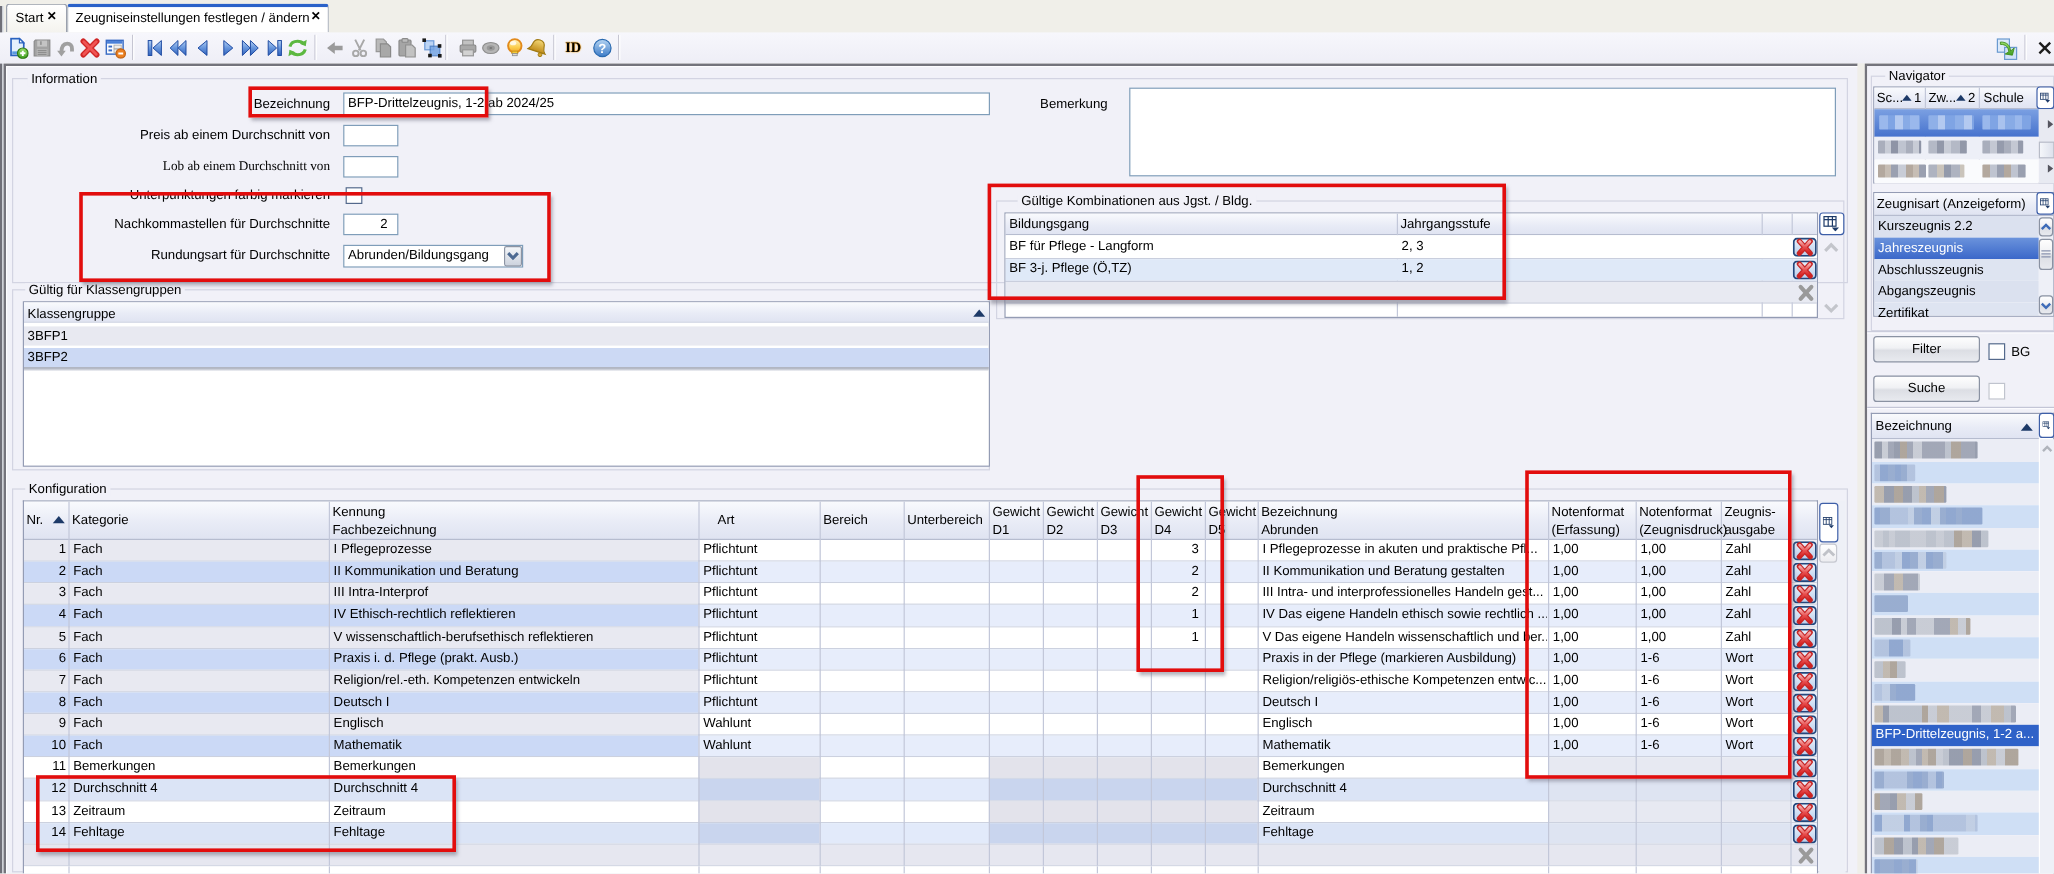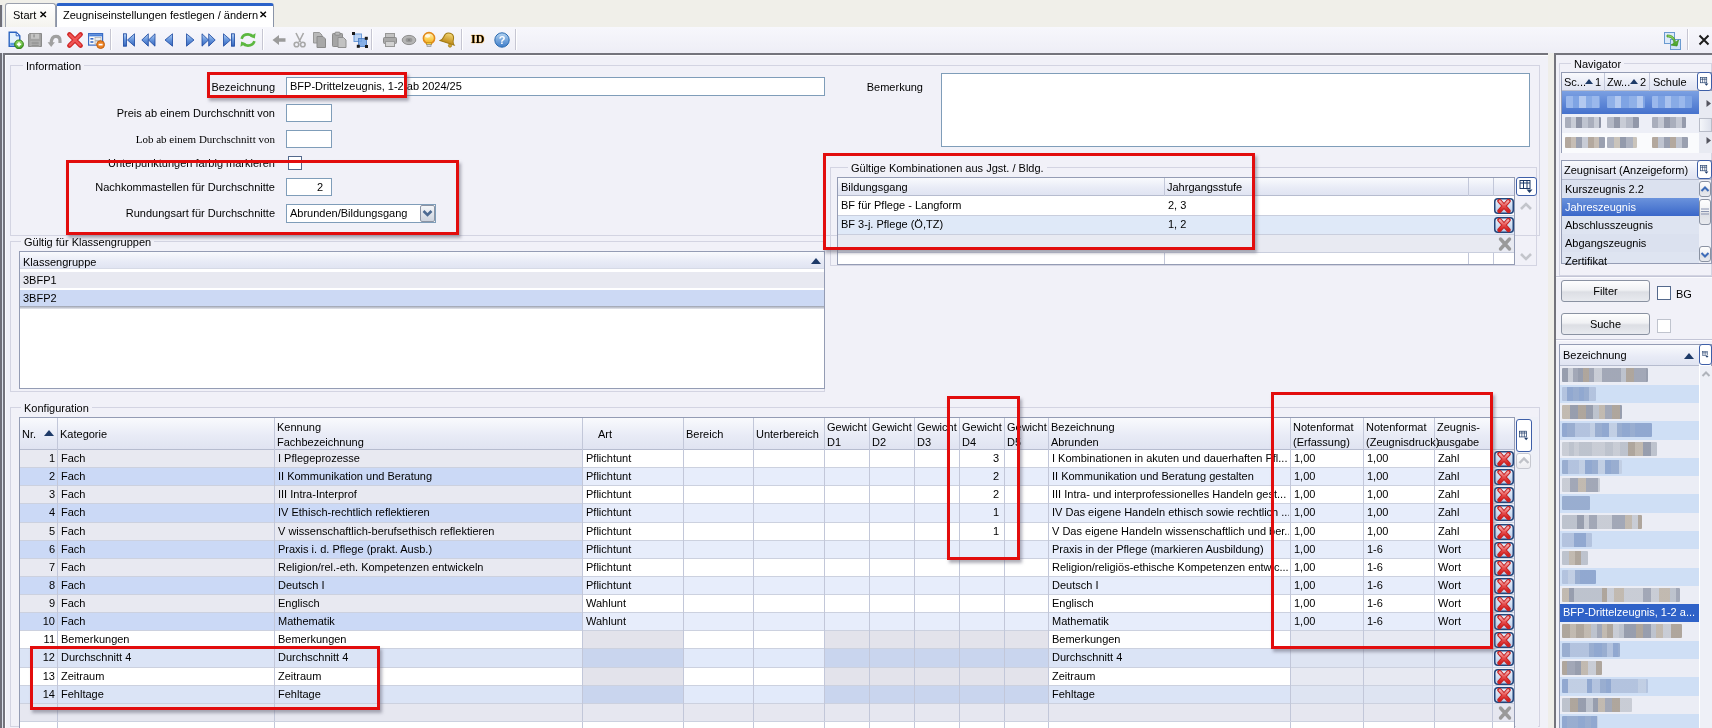--- a/index.html
+++ b/index.html
@@ -338,21 +338,21 @@
 <div style="position:absolute;left:824px;top:450px;width:224px;height:17px;background:#ffffff;"></div>
 <div style="position:absolute;left:1048px;top:450px;width:242px;height:17px;background:#ffffff;"></div>
 <div style="position:absolute;left:1290px;top:450px;width:202px;height:17px;background:#ffffff;"></div>
 <div style="position:absolute;left:1492px;top:450px;width:22px;height:17px;background:#eef0f6;"></div>
 <div style="position:absolute;left:20px;top:467px;width:1494px;height:1px;background:#ccd1df;"></div>
 <div class="cellr" style="left:20px;top:450px;width:36px;height:17px;padding-right:1px;">1</div>
 <div class="cell" style="left:58px;top:450px;width:215px;height:17px;">Fach</div>
 <div class="cell" style="left:275px;top:450px;width:306px;height:17px;">I Pflegeprozesse</div>
 <div class="cell" style="left:583px;top:450px;width:99px;height:17px;">Pflichtunt</div>
 <div class="cellr" style="left:960px;top:450px;width:43px;height:17px;">3</div>
-<div class="cell" style="left:1049px;top:450px;width:240px;height:17px;">I Kombinationen in akuten und dauerhaften Pfl...</div>
+<div class="cell" style="left:1049px;top:450px;width:240px;height:17px;">I Pflegeprozesse in akuten und praktische Pfl...</div>
 <div class="cell" style="left:1291px;top:450px;width:71px;height:17px;">1,00</div>
 <div class="cell" style="left:1364px;top:450px;width:69px;height:17px;">1,00</div>
 <div class="cell" style="left:1435px;top:450px;width:56px;height:17px;">Zahl</div>
 <svg style="position:absolute;left:1494px;top:451px" width="20" height="16" viewBox="0 0 20 16">
     <rect x="0.75" y="0.75" width="18.5" height="14.5" rx="3" fill="url(#xbg)" stroke="#24477c" stroke-width="1.5"></rect>
     <path d="M5.5 3 14.5 13M14.5 3 5.5 13" stroke="#c62626" stroke-width="4.4" stroke-linecap="round"></path>
     <path d="M5.8 3.3 14.2 12.7M14.2 3.3 5.8 12.7" stroke="url(#xg)" stroke-width="2.4" stroke-linecap="round"></path>
   </svg>
 <div style="position:absolute;left:20px;top:468px;width:562px;height:17px;background:#cbd9f6;"></div>
 <div style="position:absolute;left:582px;top:468px;width:101px;height:17px;background:#e7edfb;"></div>

